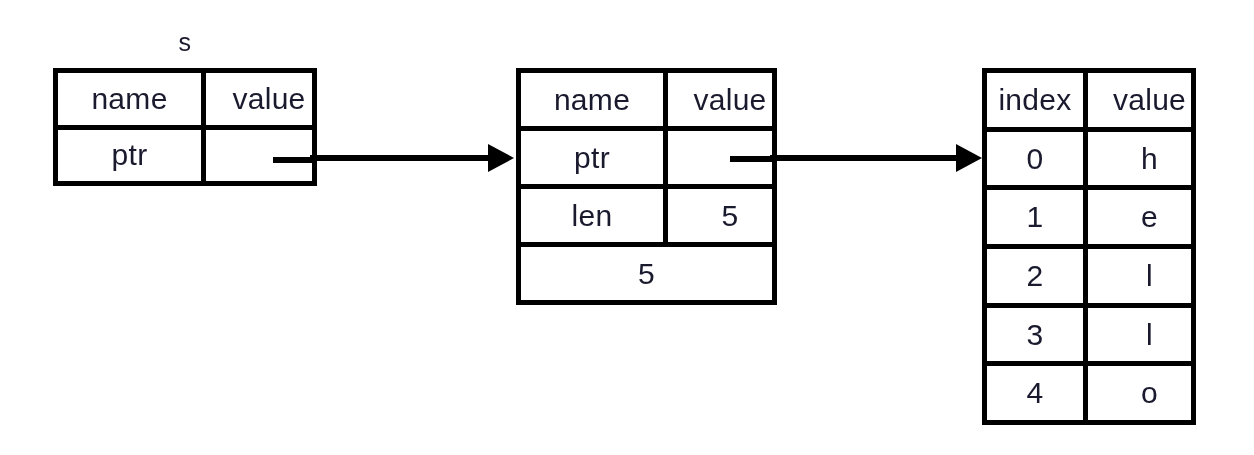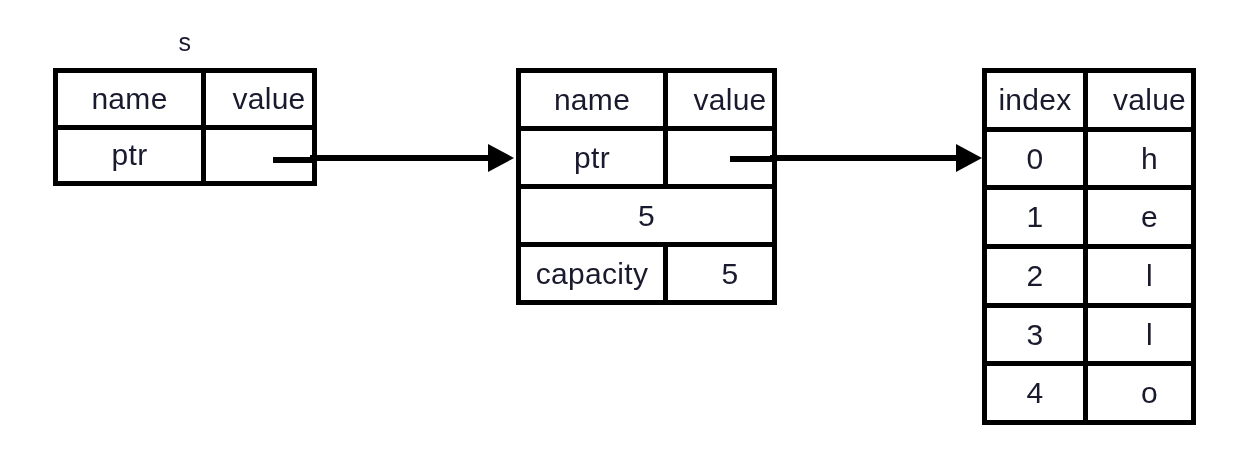--- a/index.html
+++ b/index.html
@@ -134,25 +134,25 @@
     </div>
 
     <div class="row">
       <div class="cell c-name">ptr</div>
       <div class="cell c-val">
           <span class="ptr-stub" style="left:42px; top:25px; width:58px;"></span>
         </div>
     </div>
 
     <div class="row">
+      <div class="cell c-name">len</div>
       <div class="cell c-val">5</div>
     </div>
 
     <div class="row">
-      <div class="cell c-name">capacity</div>
       <div class="cell c-val">5</div>
     </div>
   </div>
 
   <div class="arrow-line" style="left:770px; top:155px; width:186px;"></div>
   <div class="arrow-head" style="left:956px; top:144px;"></div>
 
   <div class="box array" style="left:982px; top:68px; width:214px; height:357px;">
 
     <div class="row">

